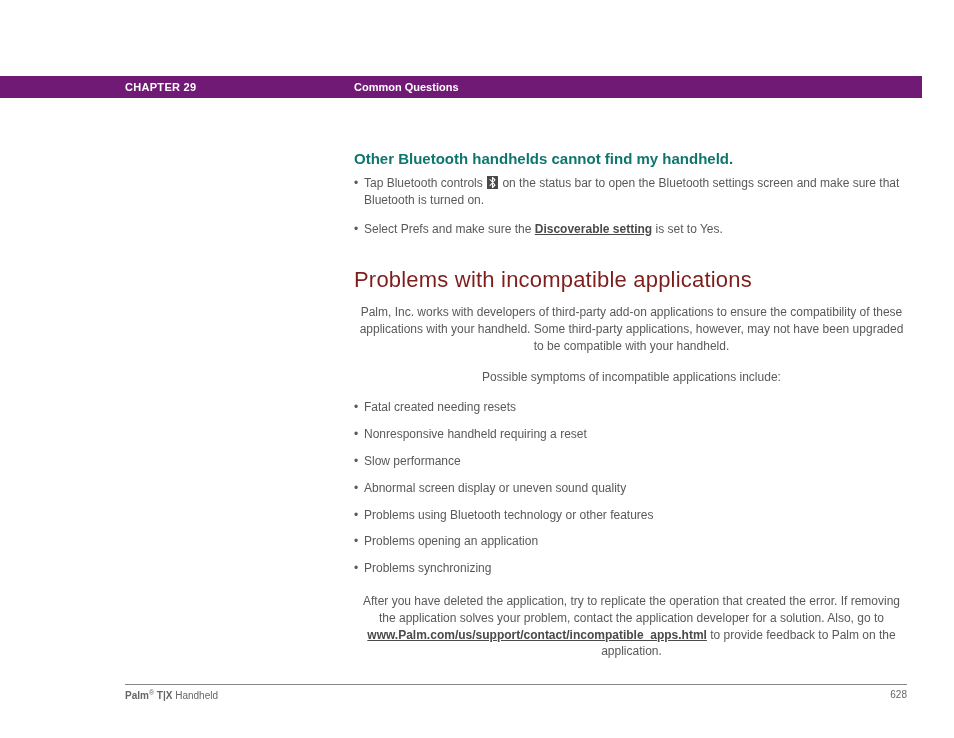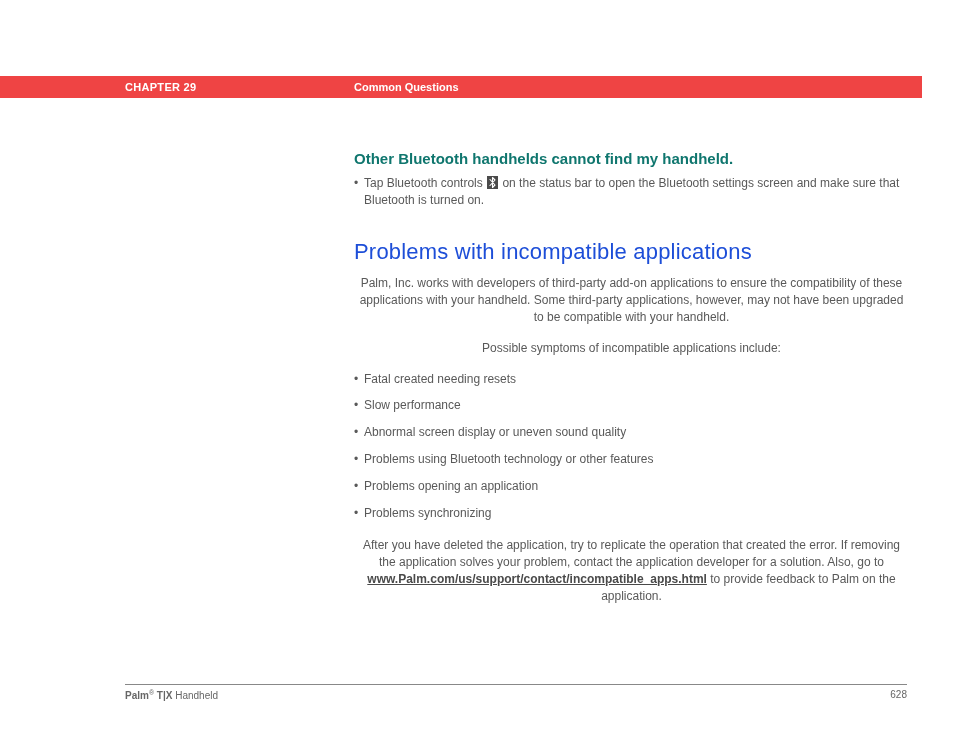--- a/index.html
+++ b/index.html
@@ -10,21 +10,21 @@
     font-family: "Helvetica Neue", Helvetica, Arial, sans-serif;
     color: #4a4a4a;
     position: relative;
   }
   .header-bar {
     position: absolute;
     top: 76px;
     left: 0;
     right: 32px;
     height: 22px;
-    background: #ef4444;
+    background: #701a75;
     color: #fff;
     font-size: 11px;
     font-weight: bold;
   }
   .header-chapter {
     position: absolute;
     left: 125px;
     top: 5px;
     letter-spacing: 0.3px;
   }
@@ -59,21 +59,21 @@
     margin: 0 1px;
   }
   .bt-icon svg { position:absolute; top:0; left:0; }
   ul.bullets { list-style: none; margin: 0 0 16px 0; }
   ul.bullets li { position: relative; padding-left: 10px; margin-bottom: 12px; }
   ul.bullets li::before { content: "•"; position: absolute; left: 0; top: 0; }
   ul.tight li { margin-bottom: 10px; }
   .heading {
     font-size: 22px;
     font-weight: 400;
-    color: #1d4ed8;
+    color: #7f1d1d;
     margin-top: 28px;
     margin-bottom: 8px;
     letter-spacing: 0.2px;
   }
   .para { margin-bottom: 14px; text-align: center; }
   .link { font-weight: bold; text-decoration: underline; color: #4a4a4a; }
   .footer {
     position: absolute;
     left: 125px;
     right: 47px;
@@ -100,28 +100,32 @@
   <ul class="bullets">
     <li>
       <span>Tap Bluetooth controls</span>
       <span class="bt-icon">
         <svg width="11" height="13" viewBox="0 0 11 13">
             <path d="M3 3.5 L8 9 L5.5 11.5 L5.5 1.5 L8 4 L3 9.5" stroke="#fff" stroke-width="1.1" fill="none" stroke-linejoin="round" stroke-linecap="round"></path>
           </svg>
       </span>
       <span>on the status bar to open the Bluetooth settings screen and make sure that Bluetooth is turned on.</span>
     </li>
+    <li>
+      <span>Select Prefs and make sure the </span><a class="link" href="#">Discoverable setting</a><span> is set to Yes.</span>
+    </li>
   </ul>
 
   <div class="heading">Problems with incompatible applications</div>
   <div class="para">Palm, Inc. works with developers of third-party add-on applications to ensure the compatibility of these applications with your handheld. Some third-party applications, however, may not have been upgraded to be compatible with your handheld.</div>
   <div class="para">Possible symptoms of incompatible applications include:</div>
 
   <ul class="bullets tight">
     <li>Fatal created needing resets</li>
+    <li>Nonresponsive handheld requiring a reset</li>
     <li>Slow performance</li>
     <li>Abnormal screen display or uneven sound quality</li>
     <li>Problems using Bluetooth technology or other features</li>
     <li>Problems opening an application</li>
     <li>Problems synchronizing</li>
   </ul>
 
 
   <div class="para">
     <span>After you have deleted the application, try to replicate the operation that created the error. If removing the application solves your problem, contact the application developer for a solution. Also, go to </span><a class="link" href="#">www.Palm.com/us/support/contact/incompatible_apps.html</a><span> to provide feedback to Palm on the application.</span>

